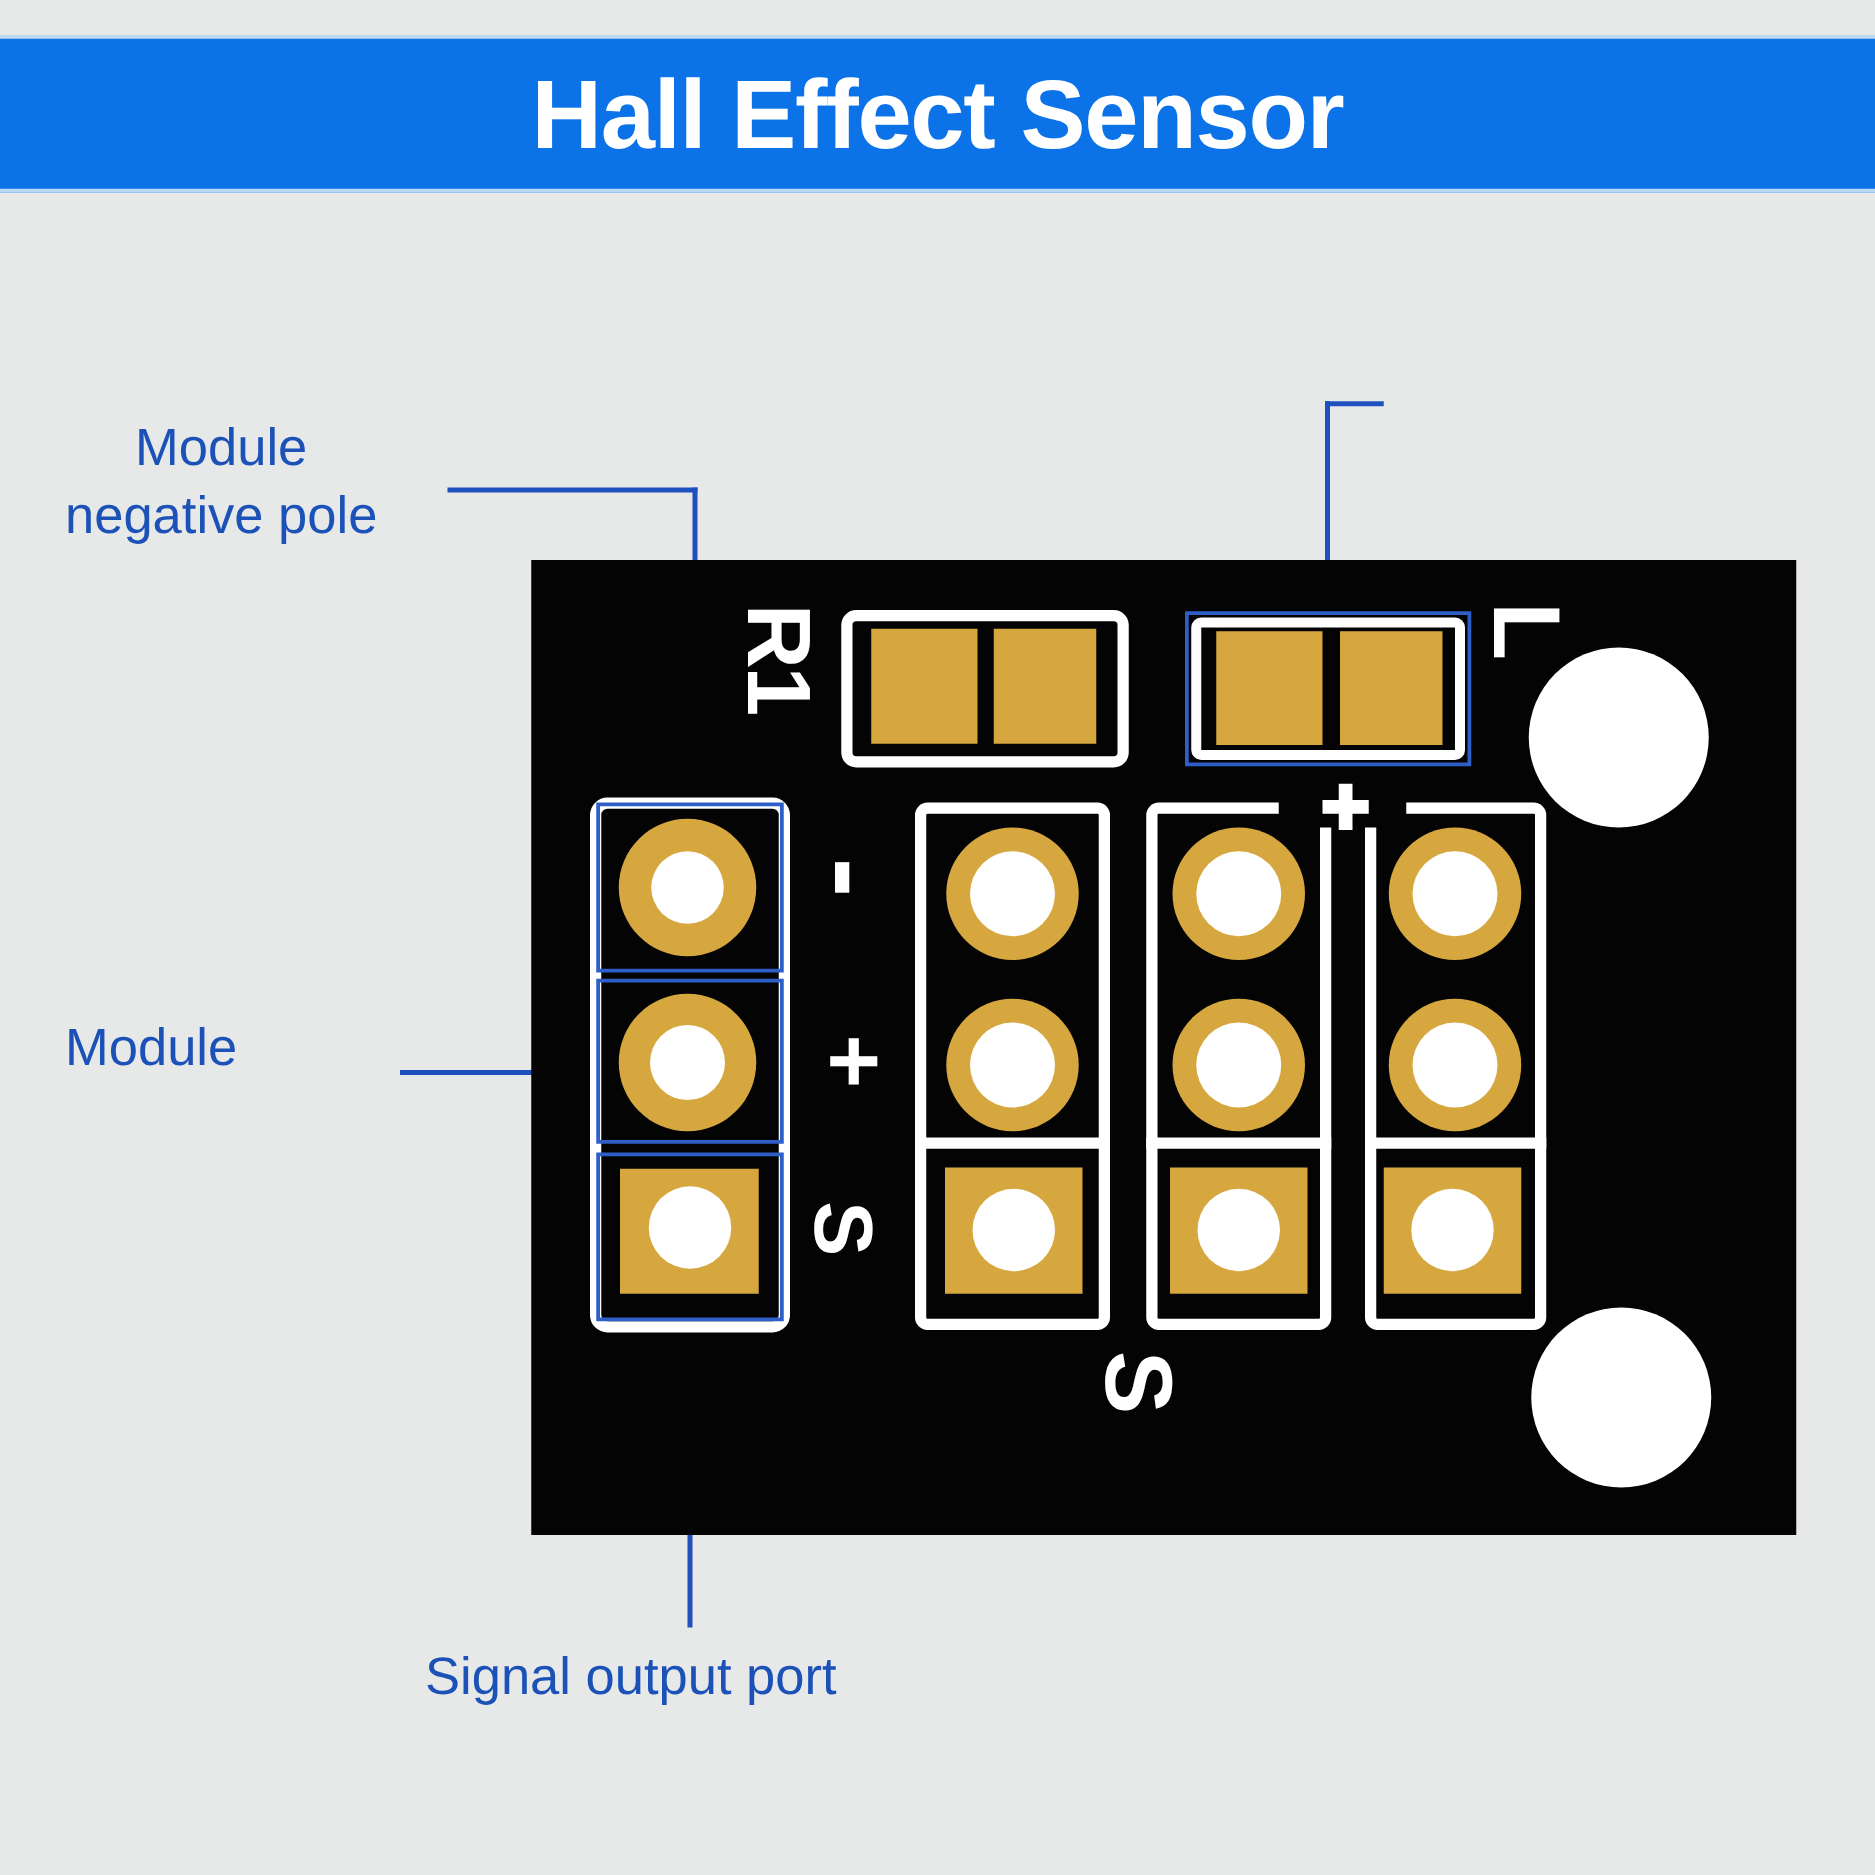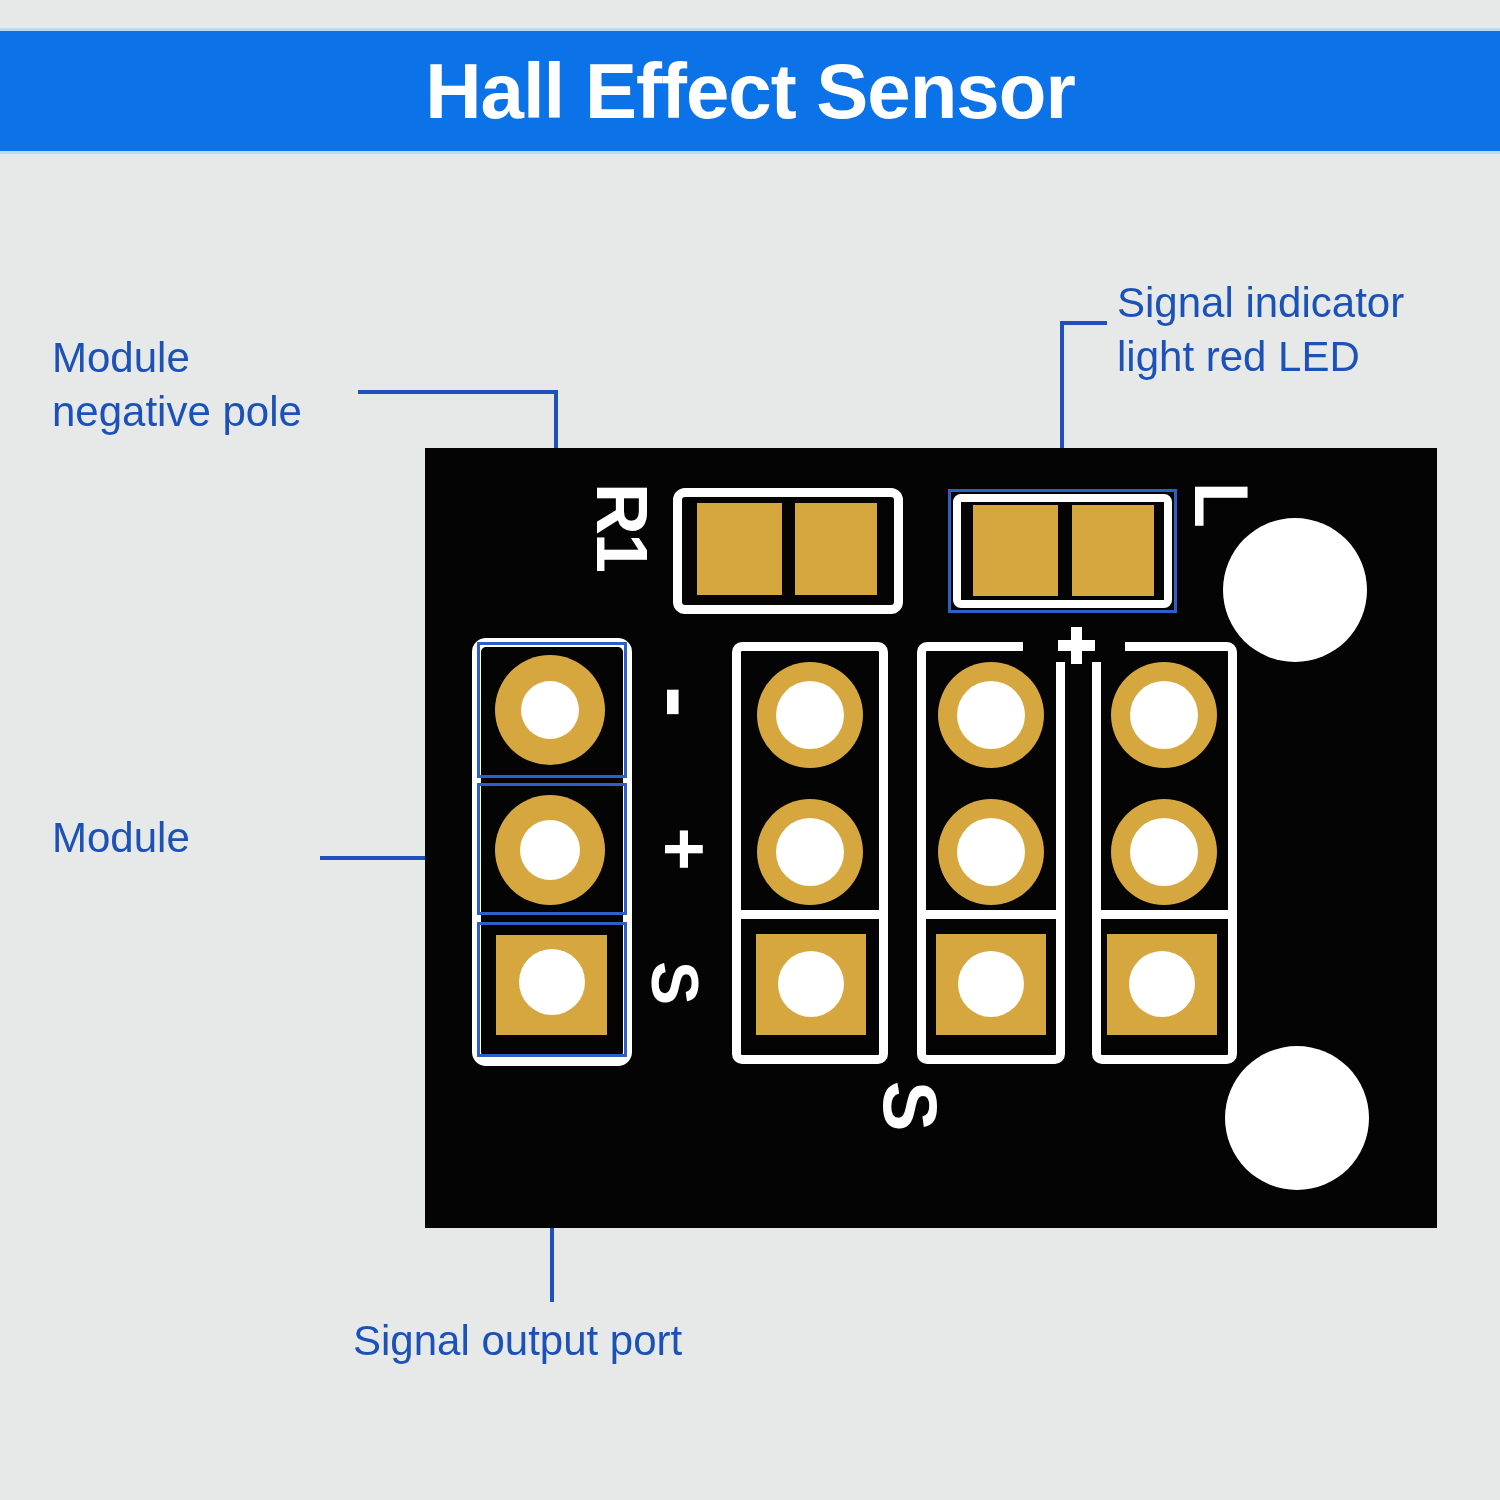--- a/index.html
+++ b/index.html
@@ -1,17 +1,17 @@
 <!DOCTYPE html>
 <html><head>
 <meta charset="utf-8">
 <style>
   html,body{margin:0;padding:0;}
   .page{position:relative;width:1500px;height:1500px;background:#e7e9e9;overflow:hidden;
-        font-family:"Liberation Sans",sans-serif;}
+        font-family:"Liberation Sans",sans-serif;text-align:center;}
   
   .banner{position:absolute;left:0;top:28px;width:1500px;height:120px;background:#0c72e8;
           border-top:3px solid #bcd9f2;border-bottom:3px solid #bcd9f2;
           display:flex;align-items:center;justify-content:center;}
   .banner h1{margin:0;color:#ffffff;font-size:78px;font-weight:800;letter-spacing:-1px;}
   
   .lbl{position:absolute;color:#1c52b8;font-size:42px;line-height:54px;font-weight:500;}
   
   .lead{position:absolute;background:#1e51bd;}
   
@@ -37,25 +37,21 @@
     <h1>Hall Effect Sensor</h1>
   </div>
 
   <div class="lbl" style="left:52px;top:331px;">
     <div>Module</div>
     <div>negative pole</div>
   </div>
   <div class="lbl" style="left:52px;top:811px;">
     <div>Module</div>
   </div>
-  <div class="lbl" style="left:1117px;top:276px;">
-    <div>Signal indicator</div>
-    <div>light red LED</div>
-  </div>
-  <div class="lbl" style="left:353px;top:1314px;">
+  <div class="lbl" style="left:340px;top:1314px;">
     <div>Signal output port</div>
   </div>
 
   <div class="lead" style="left:358px;top:390px;width:200px;height:4px;"></div>
   <div class="lead" style="left:554px;top:390px;width:4px;height:254px;"></div>
   <div class="lead" style="left:320px;top:856px;width:159px;height:4px;"></div>
   <div class="lead" style="left:1060px;top:321px;width:47px;height:4px;"></div>
   <div class="lead" style="left:1060px;top:321px;width:4px;height:171px;"></div>
   <div class="lead" style="left:550px;top:1052px;width:4px;height:250px;"></div>
 

